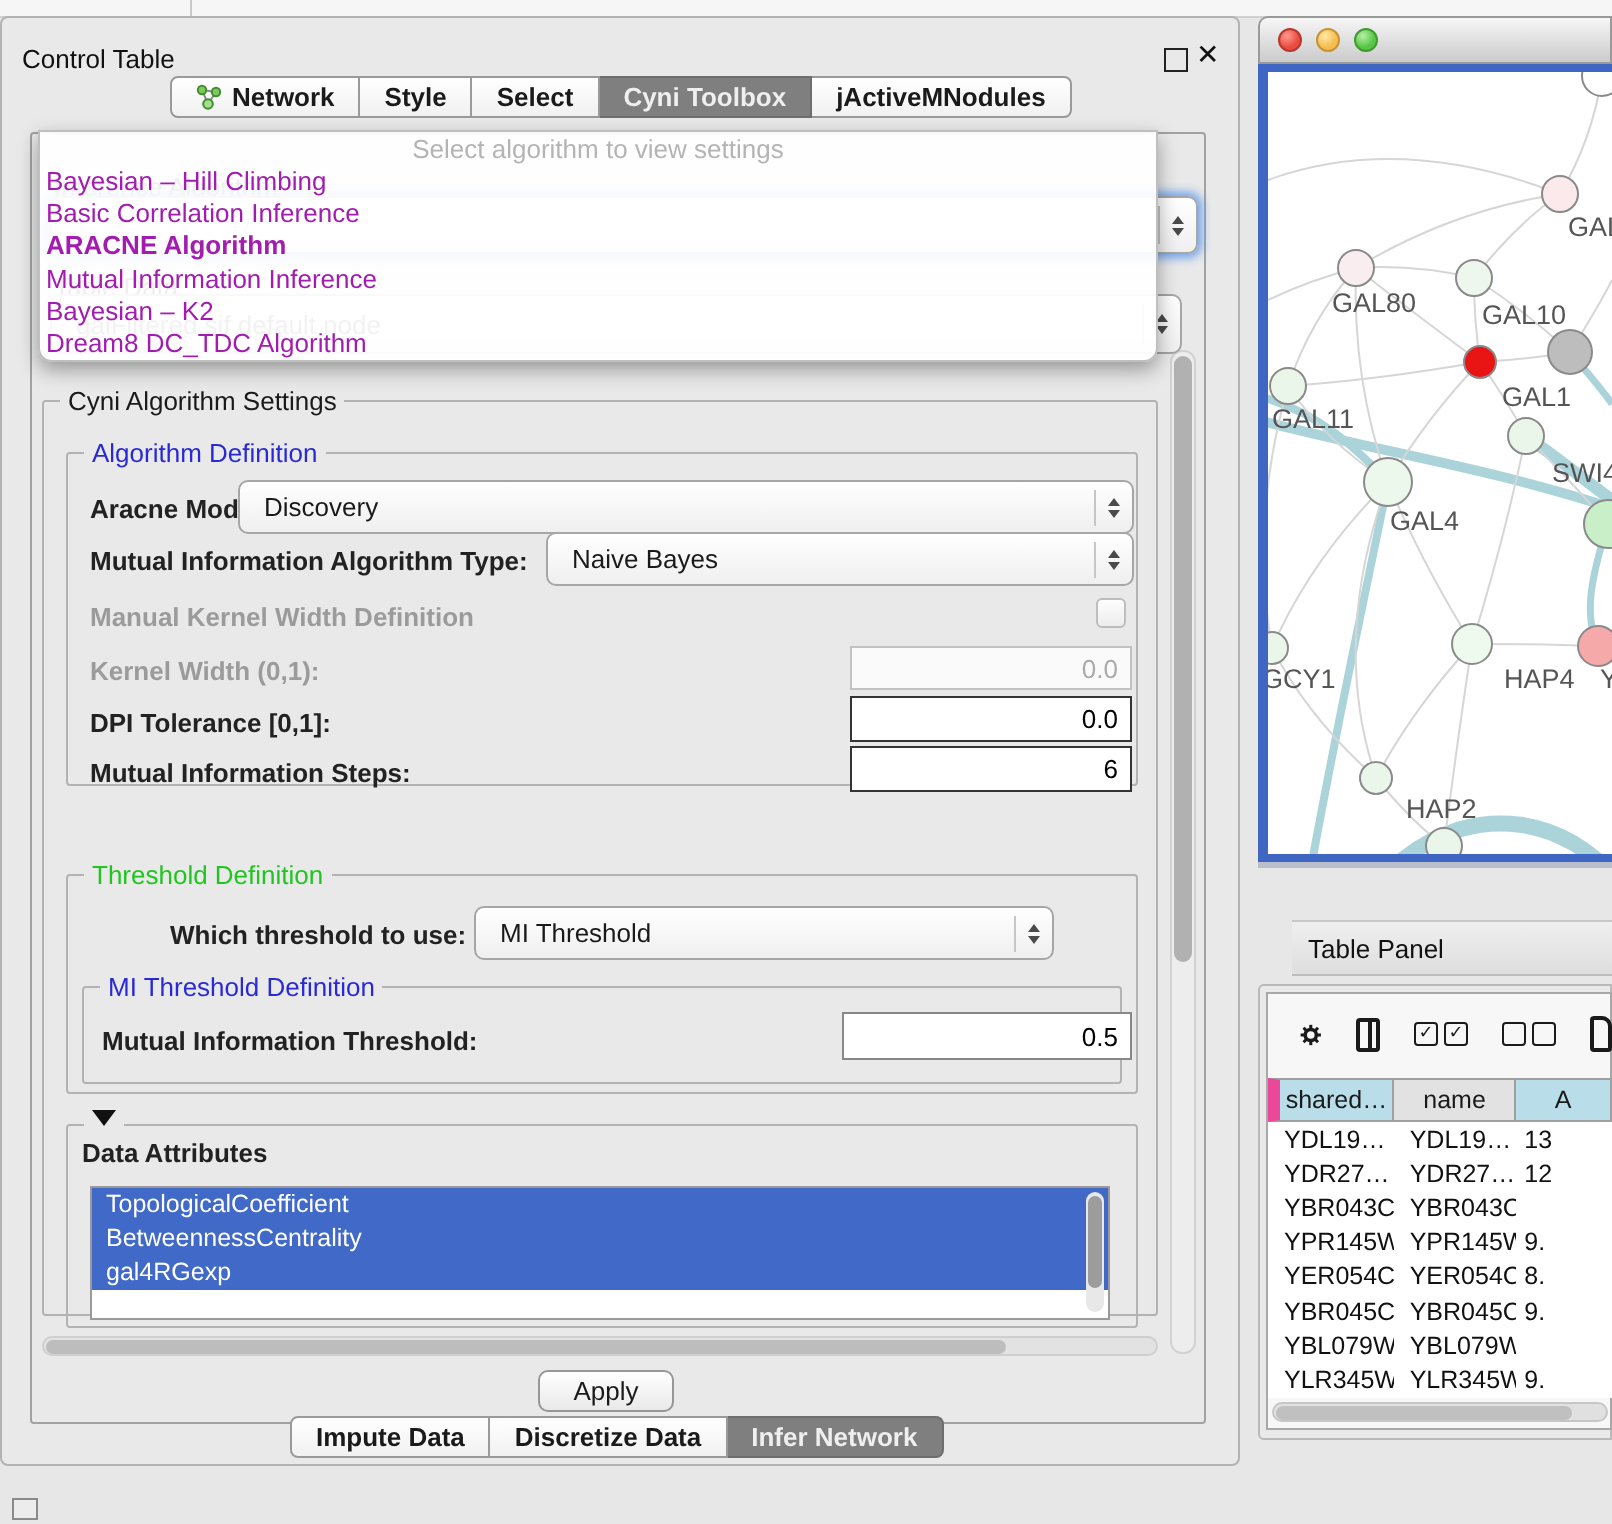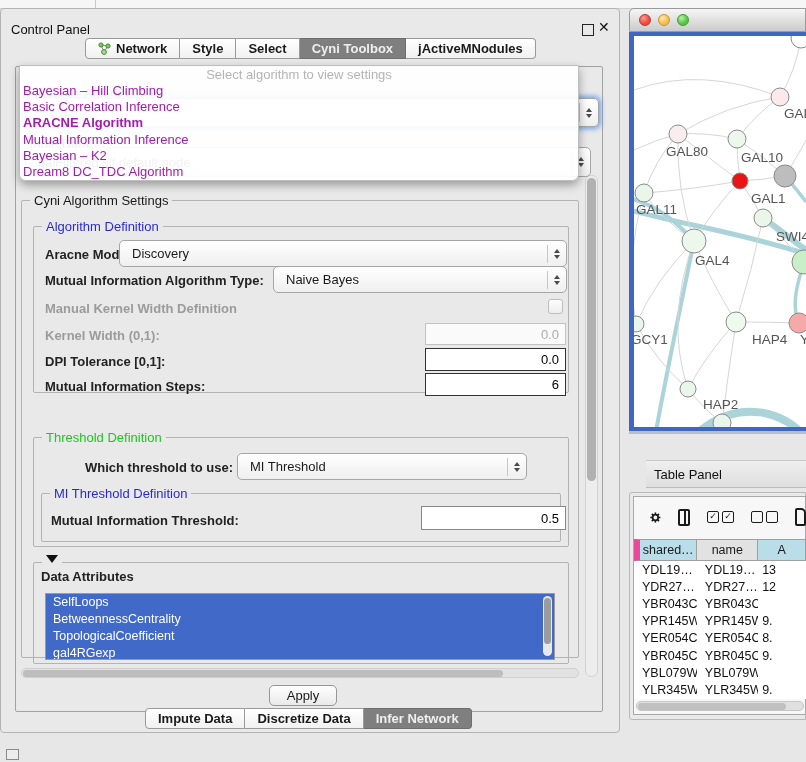--- a/index.html
+++ b/index.html
@@ -123,21 +123,21 @@
 </head>
 <body>
 
 <div class="stage">
 
   <div class="abs topstrip">
       <span class="div"></span>
     </div>
 
   <div class="abs cp">
-    <div class="abs cp-title">Control Panel</div>
+    <div class="abs cp-title">Control Table</div>
     <div class="abs float-btn"></div>
     <div class="abs close-btn">✕</div>
 
     <div class="abs seg" style="left:84px;top:29px;" id="top-tabbar">
         <div class="tab">
           <svg width="13" height="13" viewBox="0 0 13 13">
             <line x1="3" y1="3" x2="10" y2="4" stroke="#8a8a8a"></line>
             <line x1="3" y1="3" x2="6" y2="10" stroke="#8a8a8a"></line>
             <line x1="10" y1="4" x2="6" y2="10" stroke="#8a8a8a"></line>
             <circle cx="3" cy="3" r="2.1" fill="#7ec85e" stroke="#3f8f2d"></circle>
@@ -247,23 +247,22 @@
 
     <div class="abs group" style="left:32px;top:553px;width:536px;height:102px;">
       <span class="gtitle" style="display:flex;align-items:center;gap:6px;">
         <span class="tri-down-big"></span>
       </span>
     </div>
     <div class="abs lbl" style="left:40px;top:560px;">Data Attributes</div>
     <div class="abs listbox" style="left:44px;top:584px;width:510px;height:67px;" id="attr-list">
       <div class="list-vtrack"></div>
       <div class="list-vthumb"></div>
-    <div class="litem">SelfLoops</div>
+        <div class="litem">TopologicalCoefficient</div>
         <div class="litem">BetweennessCentrality</div>
-        <div class="litem">TopologicalCoefficient</div>
         <div class="litem">gal4RGexp</div>
       </div>
 
     <div class="abs applybtn" style="left:268px;top:676px;width:68px;height:21px;">
       <span>Apply</span>
     </div>
 
     <div class="abs seg" style="left:144px;top:699px;" id="bottom-tabbar">
         <div class="tab">
           <span>Impute Data</span>

